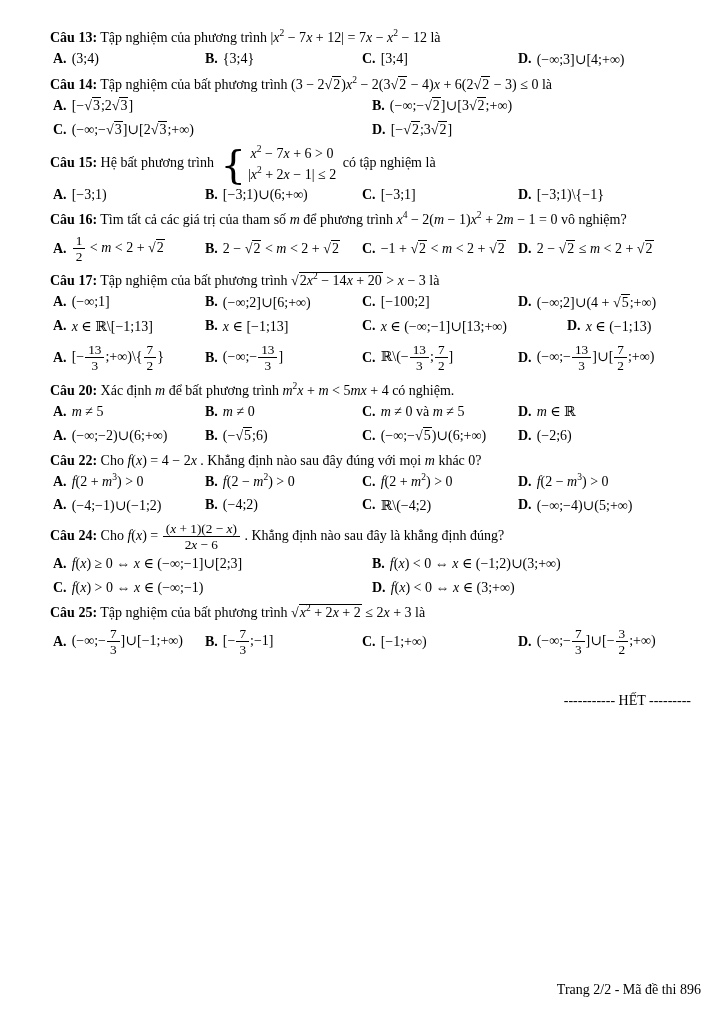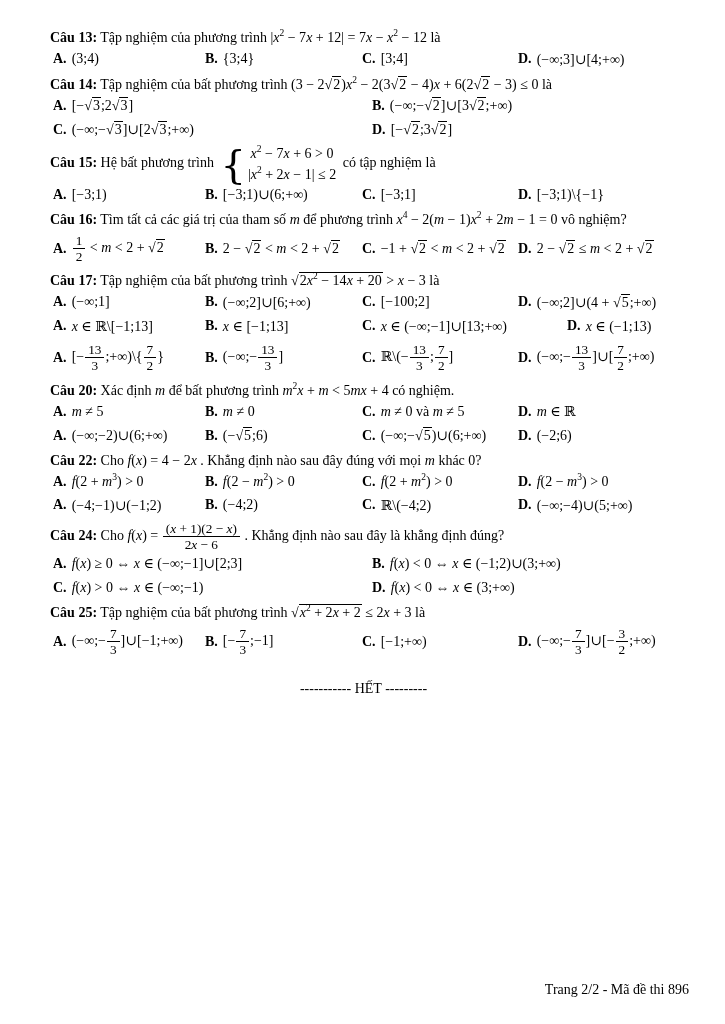--- a/index.html
+++ b/index.html
@@ -25,22 +25,22 @@
   i{font-style:italic}
   sup{font-size:.68em;line-height:0}
   .fr{display:inline-flex;flex-direction:column;text-align:center;vertical-align:middle;line-height:1.15;margin:0 1px;font-size:.95em}
   .fr .nu{border-bottom:1px solid #000;padding:0 3px}
   .fr .de{padding:0 3px}
   .sq{white-space:nowrap}
   .sq .v{border-top:1px solid #000;padding:0 1px}
   .cs{display:inline-flex;align-items:center;vertical-align:middle;margin:0 3px}
   .cs .br{font-size:40px;line-height:.85;font-weight:400;margin-right:2px;font-family:"DejaVu Serif",serif}
   .cs .rw{display:inline-flex;flex-direction:column;row-gap:3px;text-align:center;line-height:1.25}
-  .het{text-align:center;margin-top:24px}
-  .pfoot{position:absolute;right:36px;bottom:26px}
+  .het{text-align:right;margin-top:36px}
+  .pfoot{position:absolute;right:24px;bottom:26px}
 </style>
 </head>
 <body>
 
 <div class="page">
 
   <section class="q">
     <p class="stem"><b class="ql">Câu 13:</b> <span>Tập nghiệm của phương trình |<i>x</i><sup>2</sup> − 7<i>x</i> + 12| = 7<i>x</i> − <i>x</i><sup>2</sup> − 12 là</span></p>
     <div class="opts cols4">
       <div class="opt">

